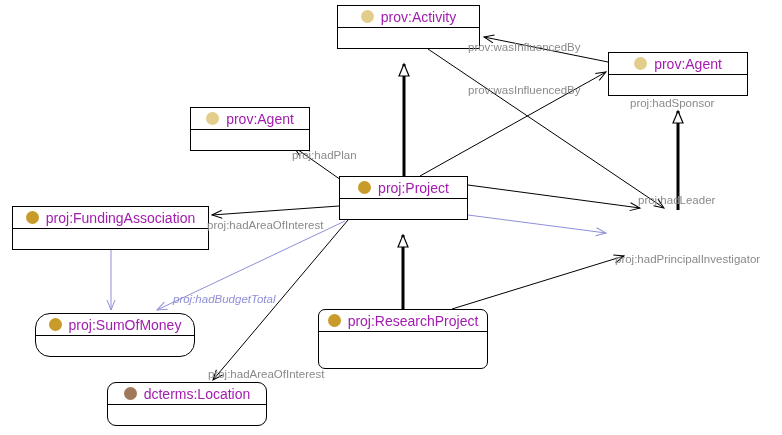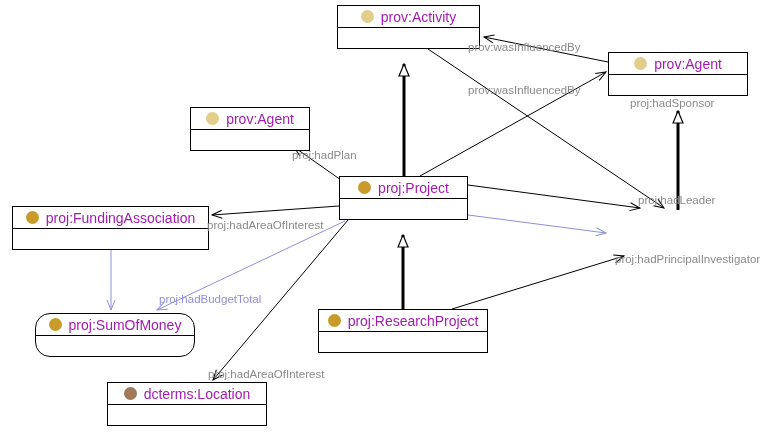--- a/index.html
+++ b/index.html
@@ -184,39 +184,39 @@
 
 
   <div class="node" style="left:35px;top:313px;width:160px;height:44px;border-radius:15px;">
     <div class="title-row">
       <span class="bullet" style="background:#c89b2a;"></span>
       <span class="label">proj:SumOfMoney</span>
     </div>
     <div class="body-row"></div>
   </div>
 
-  <div class="node" style="left:318px;top:309px;width:170px;height:44px;">
+  <div class="node" style="left:318px;top:309px;width:170px;height:60px;border-radius:7px;">
     <div class="title-row">
       <span class="bullet" style="background:#c89b2a;"></span>
       <span class="label">proj:ResearchProject</span>
     </div>
     <div class="body-row"></div>
   </div>
 
-  <div class="node" style="left:107px;top:382px;width:160px;height:44px;">
+  <div class="node" style="left:107px;top:382px;width:160px;height:44px;border-radius:9px;">
     <div class="title-row">
       <span class="bullet" style="background:#a0785a;"></span>
       <span class="label">dcterms:Location</span>
     </div>
     <div class="body-row"></div>
   </div>
 
   <div class="edge-label" style="left:468px;top:41px;">prov:wasInfluencedBy</div>
   <div class="edge-label" style="left:468px;top:84px;">prov:wasInfluencedBy</div>
   <div class="edge-label" style="left:622px;top:97px;margin-left:8px;">proj:hadSponsor</div>
   <div class="edge-label" style="left:292px;top:149px;">proj:hadPlan</div>
   <div class="edge-label" style="left:638px;top:194px;">proj:hadLeader</div>
   <div class="edge-label" style="left:207px;top:219px;">proj:hadAreaOfInterest</div>
   <div class="edge-label" style="left:615px;top:253px;">proj:hadPrincipalInvestigator</div>
-  <div class="edge-label violet" style="left:159px;top:293px;">proj:hadBudgetTotal</div>
+  <div class="edge-label violet" style="left:173px;top:293px;font-style:italic;">proj:hadBudgetTotal</div>
   <div class="edge-label" style="left:208px;top:368px;">proj:hadAreaOfInterest</div>
 
 </div>
 
 </body></html>

